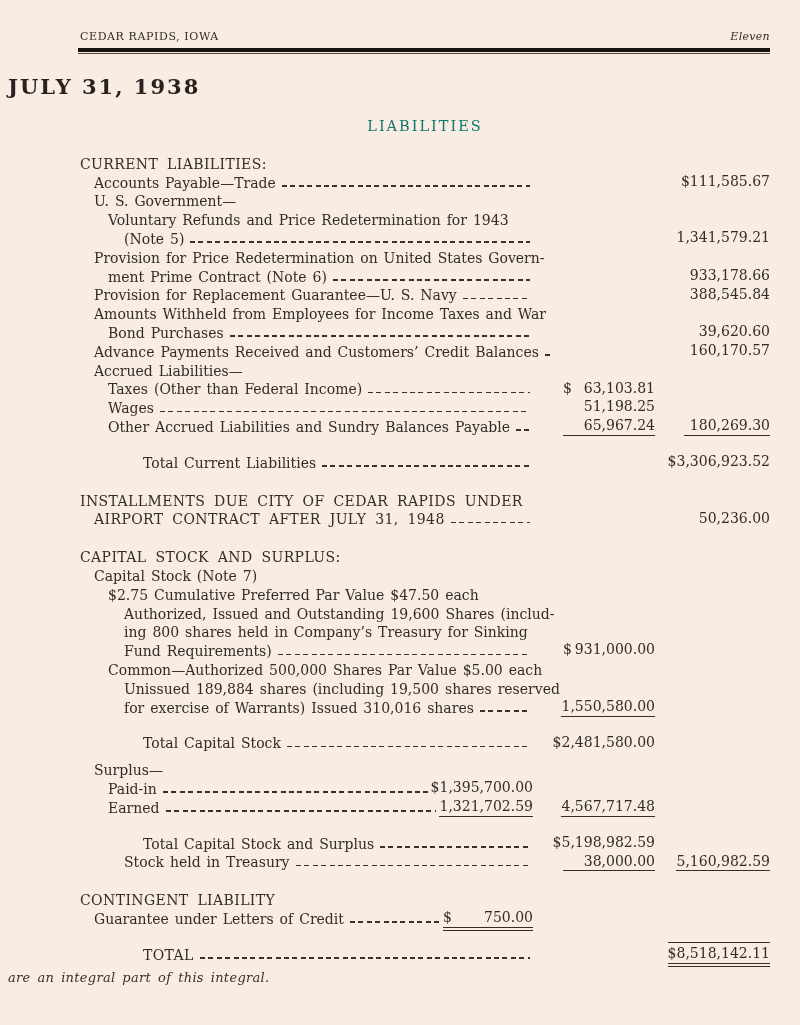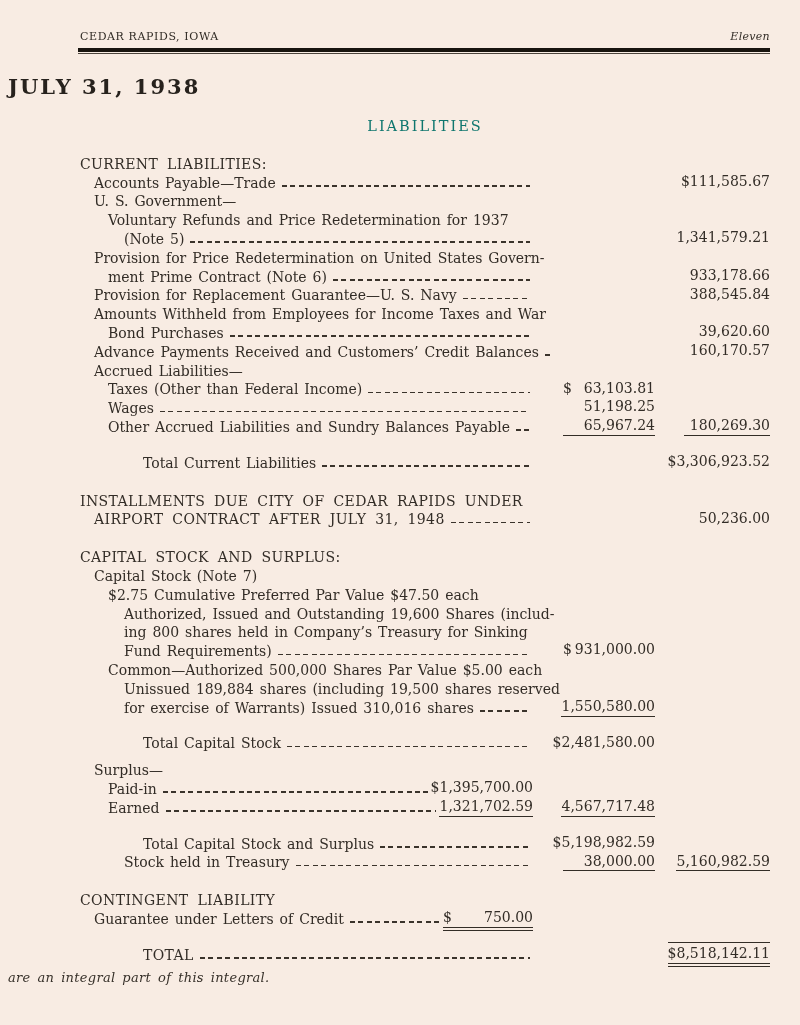--- a/index.html
+++ b/index.html
@@ -126,21 +126,21 @@
   <div class="row">
     <div class="lbl i1">
       <span class="txt">U. S. Government—</span>
     </div>
     <div class="colb"></div>
     <div class="colc"></div>
   </div>
 
   <div class="row">
     <div class="lbl i2">
-      <span class="txt">Voluntary Refunds and Price Redetermination for 1937</span>
+      <span class="txt">Voluntary Refunds and Price Redetermination for 1943</span>
     </div>
     <div class="colb"></div>
     <div class="colc"></div>
   </div>
 
   <div class="row">
     <div class="lbl i3">
       <span class="txt">(Note 5)</span>
     <span class="leader"></span>
         </div>

